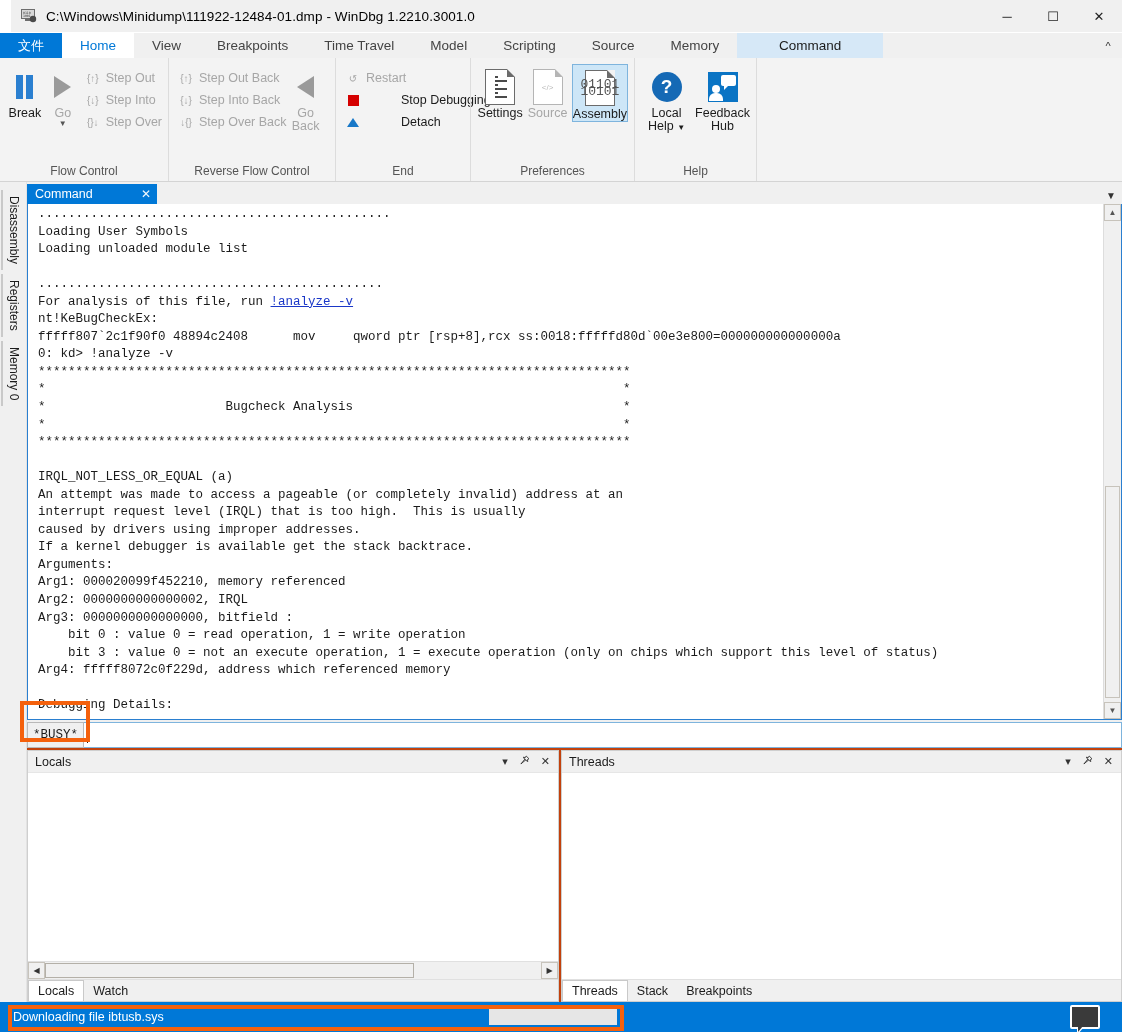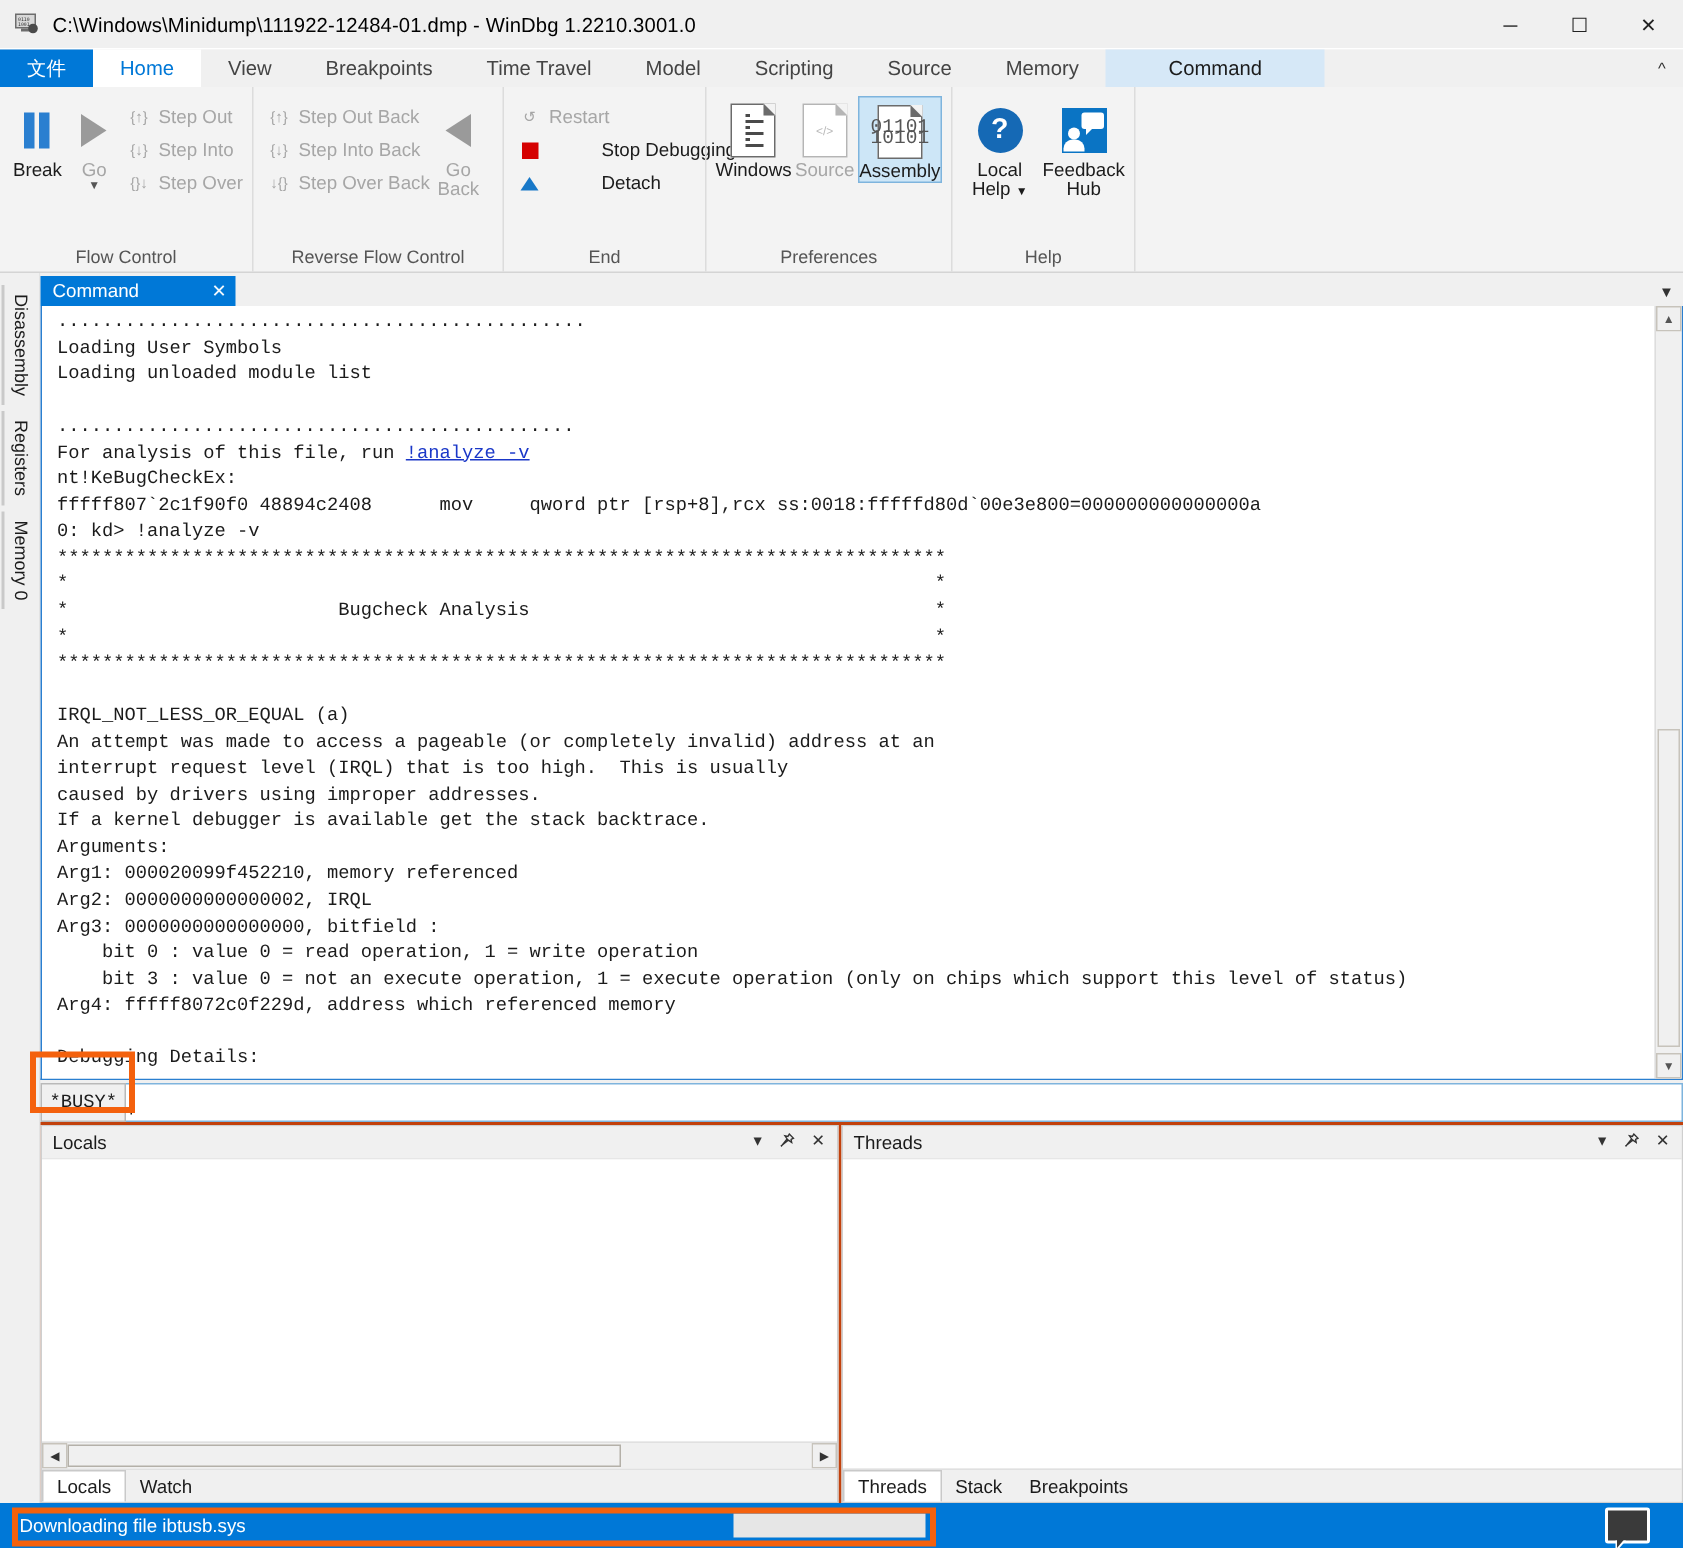--- a/index.html
+++ b/index.html
@@ -9,21 +9,21 @@
     font-family:"Liberation Sans", sans-serif;
     font-size:12px;
     color:#1b1b1b;
     overflow:hidden;
     position:relative;
   }
   .app{width:1122px;height:1032px;position:relative;background:#ffffff;display:flex;flex-direction:column;}
 
   
   .titlebar{height:32px;background:#f0f0f0;display:flex;align-items:center;flex:0 0 32px;
-            border-bottom:1px solid #ffffff;}
+            border-bottom:1px solid #ffffff;margin-left:11px;}
   .titlebar .appicon{width:18px;height:18px;margin:0 8px 0 9px;flex:0 0 18px;position:relative;}
   .titlebar .title{font-size:13.5px;color:#000;letter-spacing:.1px;white-space:nowrap;}
   .wincontrols{margin-left:auto;display:flex;height:32px;}
   .wincontrols div{width:46px;height:32px;display:flex;align-items:center;justify-content:center;
                    font-size:13px;color:#222;}
 
   
   .ribbontabs{height:25px;display:flex;align-items:stretch;background:#f0f0f0;flex:0 0 25px;position:relative;}
   .tab-file{background:#0078d7;color:#fff;width:62px;display:flex;align-items:center;justify-content:center;
             font-size:13px;}
@@ -302,21 +302,21 @@
               <span class="doclines">
                 <span style="width:3px"></span>
                   <span style="width:12px"></span>
                 <span style="width:3px"></span>
                   <span style="width:12px"></span>
                 <span style="width:3px"></span>
                   <span style="width:12px"></span>
               </span>
             </span>
           </div>
-          <div class="cap">Windows</div>
+          <div class="cap">Settings</div>
         </div>
         <div class="bigbtn dis" style="width:50px">
           <div class="glyph">
             <span class="pagedoc dis">&lt;/&gt;</span>
           </div>
           <div class="cap">Source</div>
         </div>
         <div class="bigbtn assembly-sel" style="width:55px">
           <div class="glyph">
             <span class="pagedoc">

